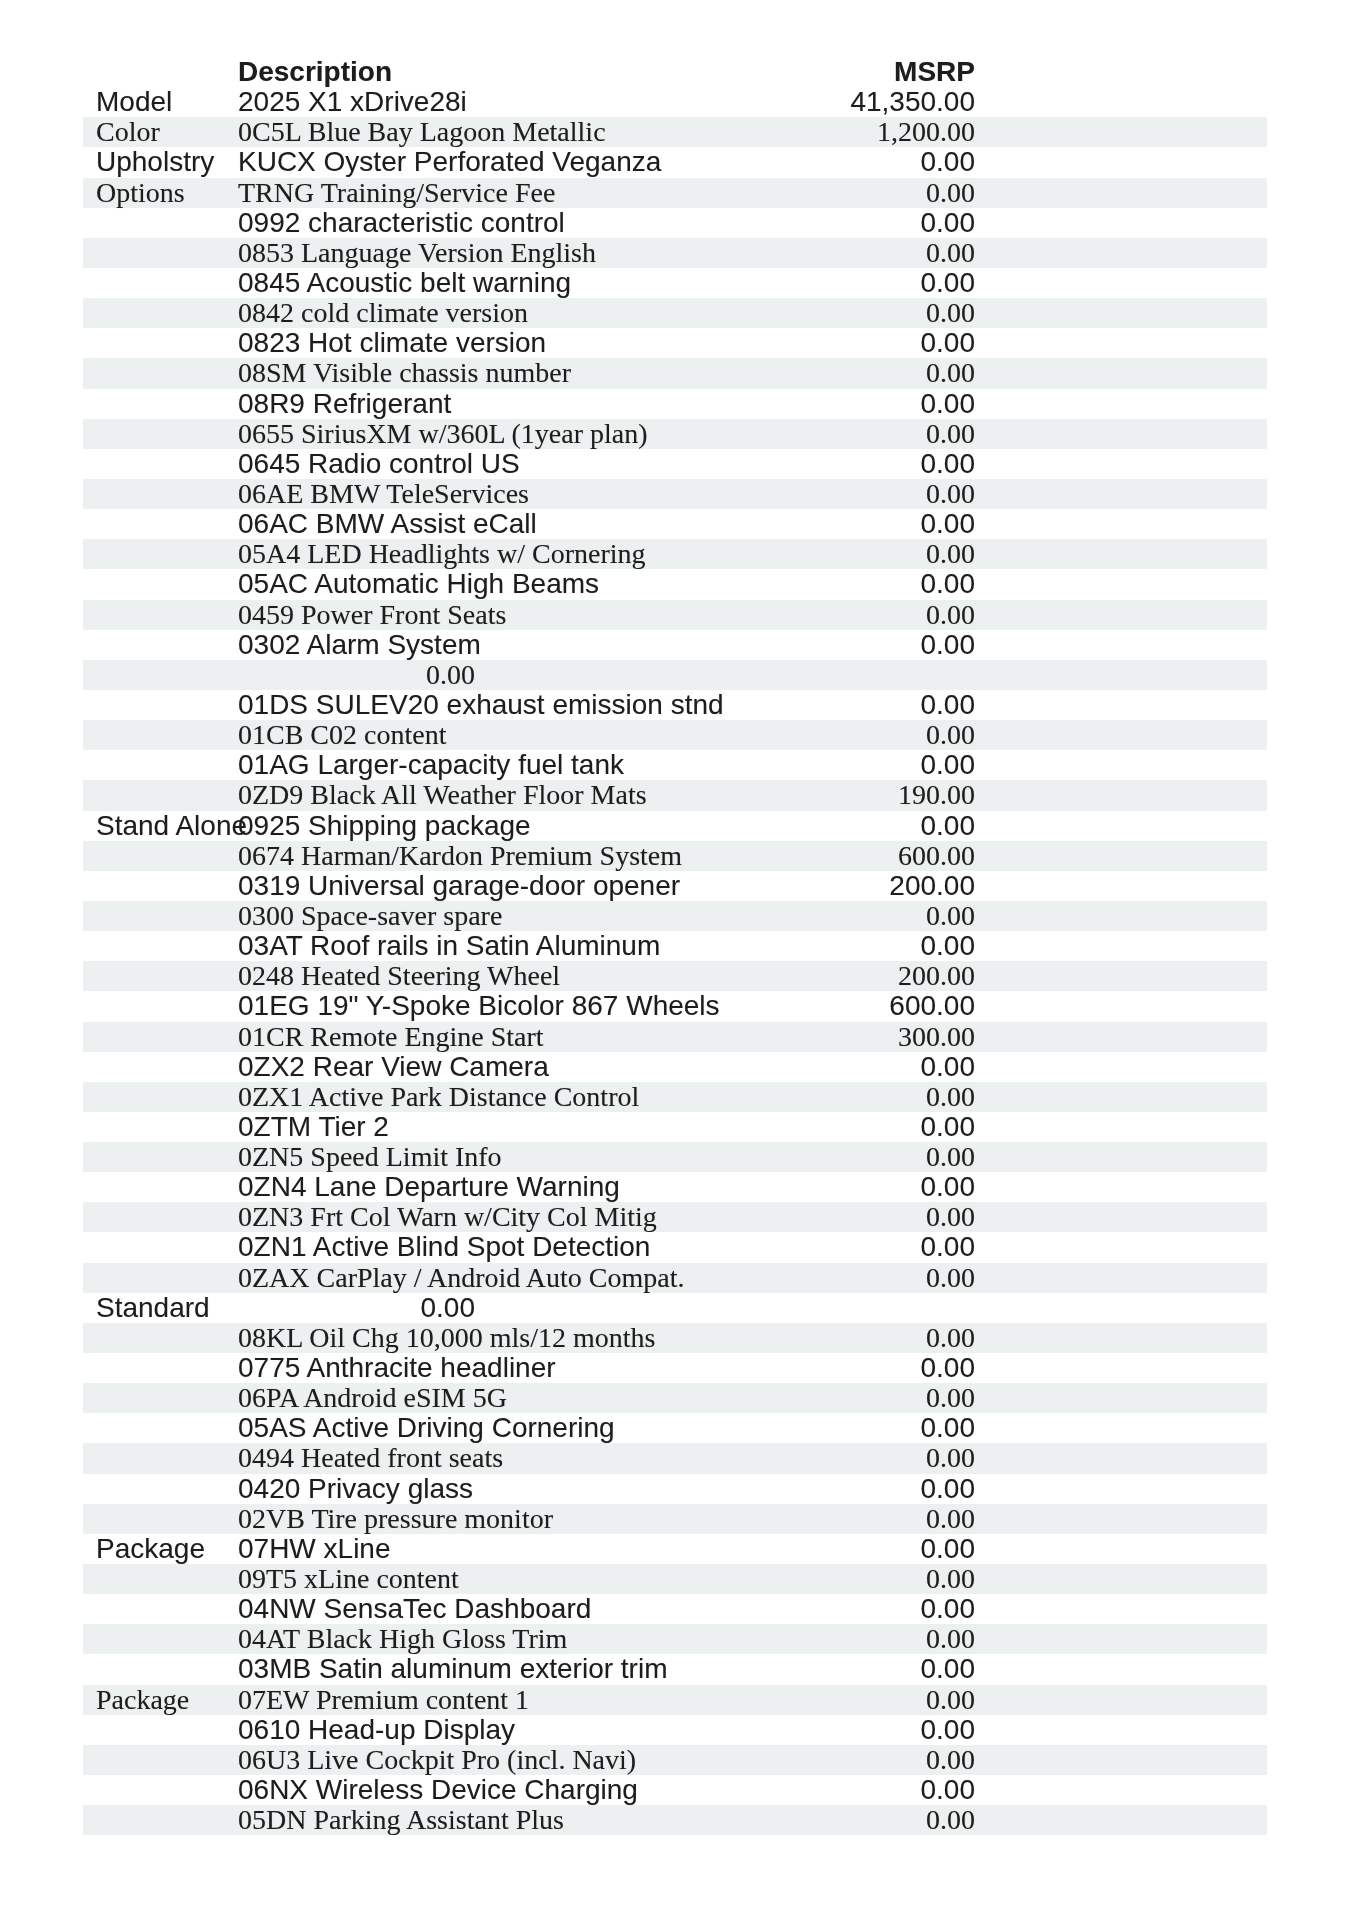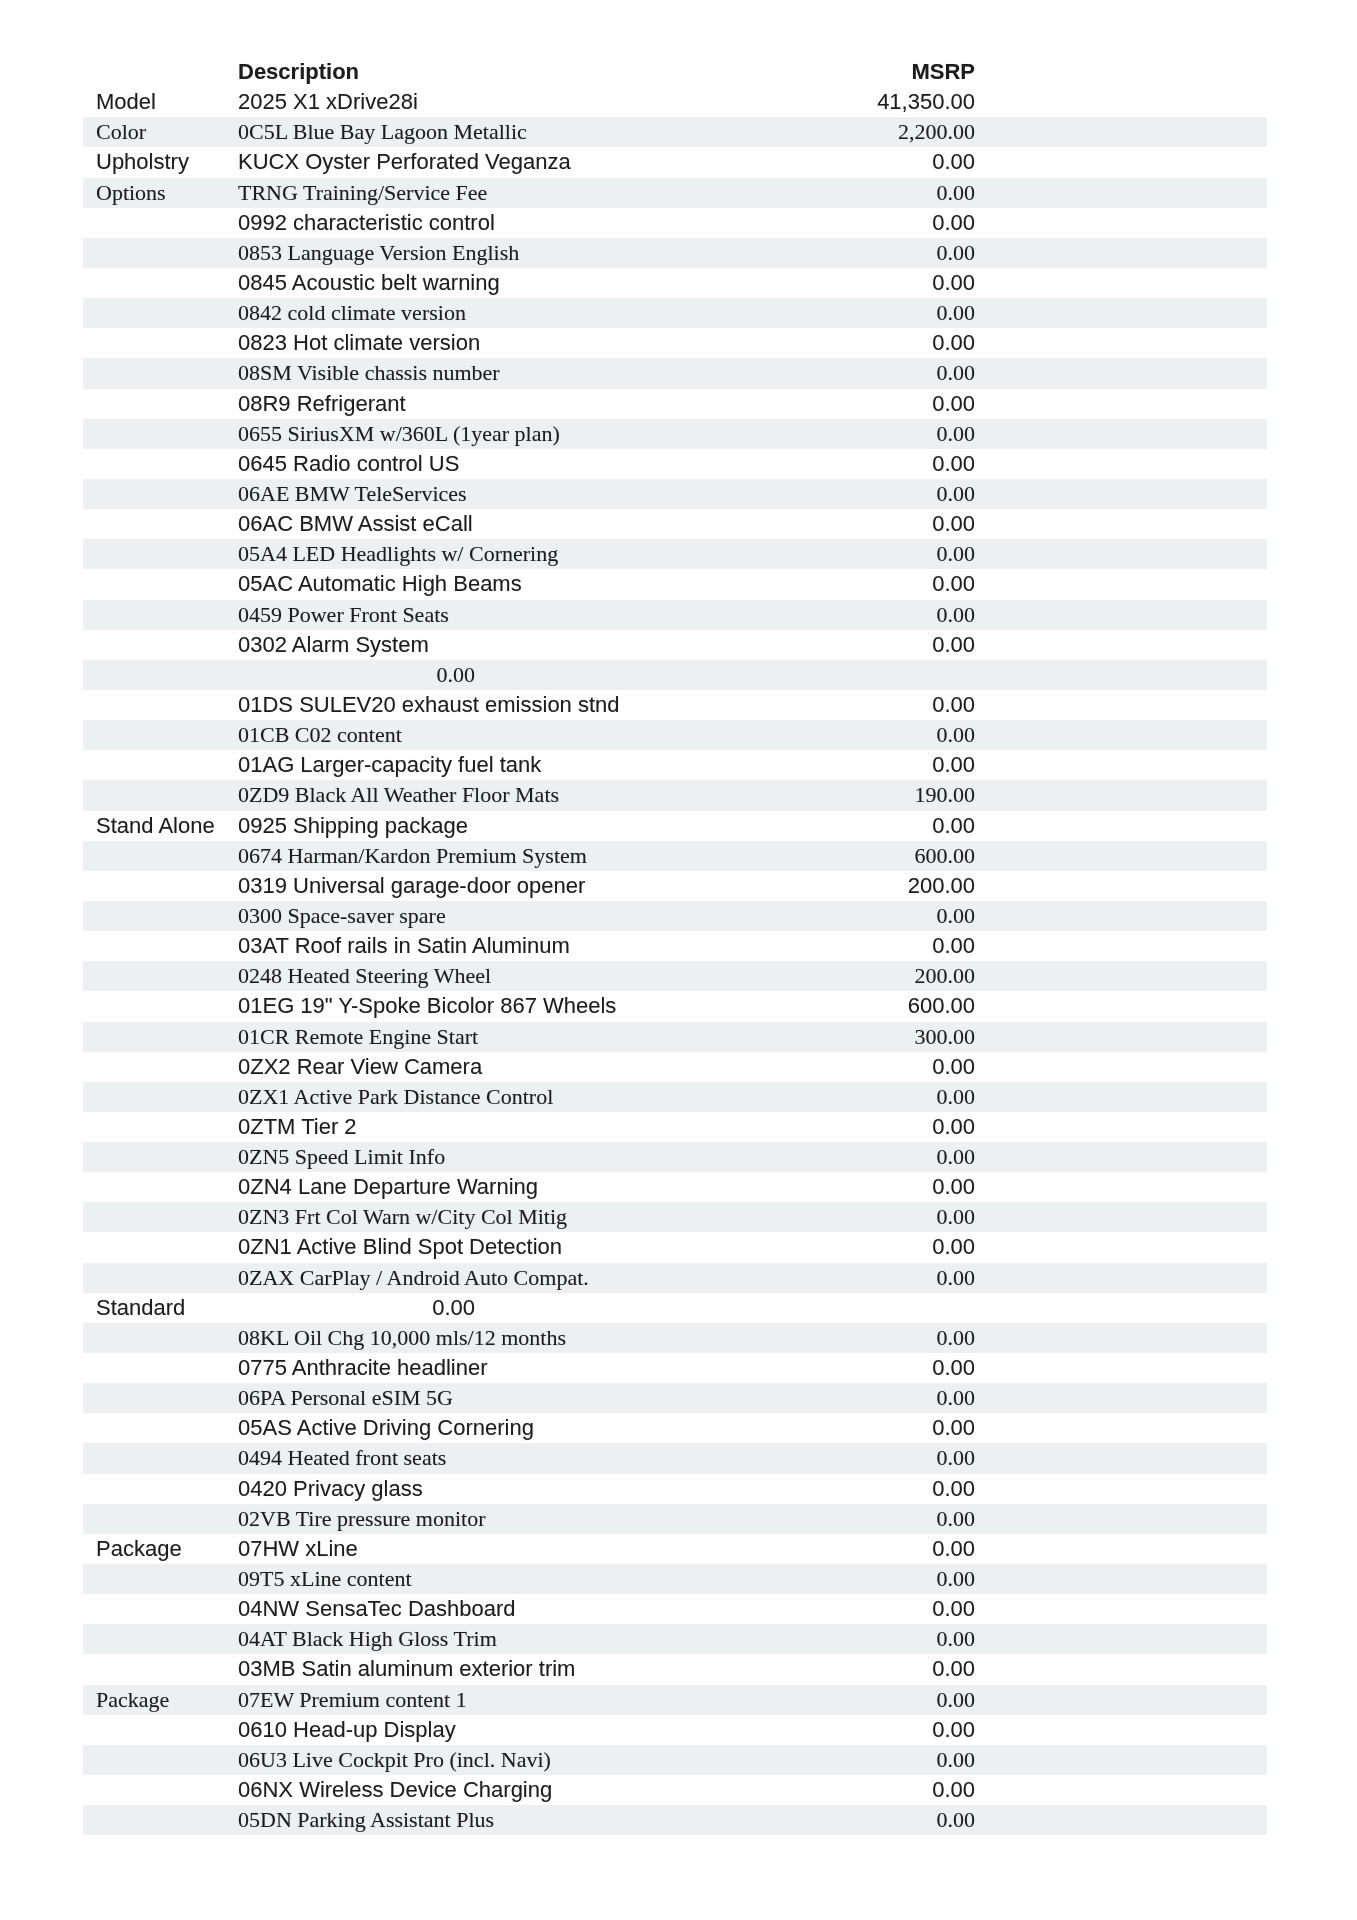--- a/index.html
+++ b/index.html
@@ -14,21 +14,21 @@
     height: 1920px;
     background: #ffffff;
     overflow: hidden;
   }
   .options-table {
     position: absolute;
     left: 83px;
     top: 57px;
     width: 1184px;
     color: #1d1d1d;
-    font-size: 22px;
+    font-size: 28px;
     
     text-shadow: 0 0 0.8px rgba(70,70,70,0.35);
   }
   .row {
     display: grid;
     grid-template-columns: 155px 529px 500px;
     height: 30.15px;
     line-height: 30.15px;
     white-space: nowrap;
   }
@@ -53,21 +53,21 @@
     </div>
     <div id="table-rows">
         <div class="row">
           <div class="cell cat">Model</div>
           <div class="cell desc">2025 X1 xDrive28i</div>
           <div class="cell msrp">41,350.00</div>
         </div>
         <div class="row striped">
           <div class="cell cat">Color</div>
           <div class="cell desc">0C5L Blue Bay Lagoon Metallic</div>
-          <div class="cell msrp">2,200.00</div>
+          <div class="cell msrp">1,200.00</div>
         </div>
         <div class="row">
           <div class="cell cat">Upholstry</div>
           <div class="cell desc">KUCX Oyster Perforated Veganza</div>
           <div class="cell msrp">0.00</div>
         </div>
         <div class="row striped">
           <div class="cell cat">Options</div>
           <div class="cell desc">TRNG Training/Service Fee</div>
           <div class="cell msrp">0.00</div>
@@ -260,21 +260,21 @@
           <div class="cell desc">08KL Oil Chg 10,000 mls/12 months</div>
           <div class="cell msrp">0.00</div>
         </div>
         <div class="row">
           <div class="cell cat"></div>
           <div class="cell desc">0775 Anthracite headliner</div>
           <div class="cell msrp">0.00</div>
         </div>
         <div class="row striped">
           <div class="cell cat"></div>
-          <div class="cell desc">06PA Personal eSIM 5G</div>
+          <div class="cell desc">06PA Android eSIM 5G</div>
           <div class="cell msrp">0.00</div>
         </div>
         <div class="row">
           <div class="cell cat"></div>
           <div class="cell desc">05AS Active Driving Cornering</div>
           <div class="cell msrp">0.00</div>
         </div>
         <div class="row striped">
           <div class="cell cat"></div>
           <div class="cell desc">0494 Heated front seats</div>

